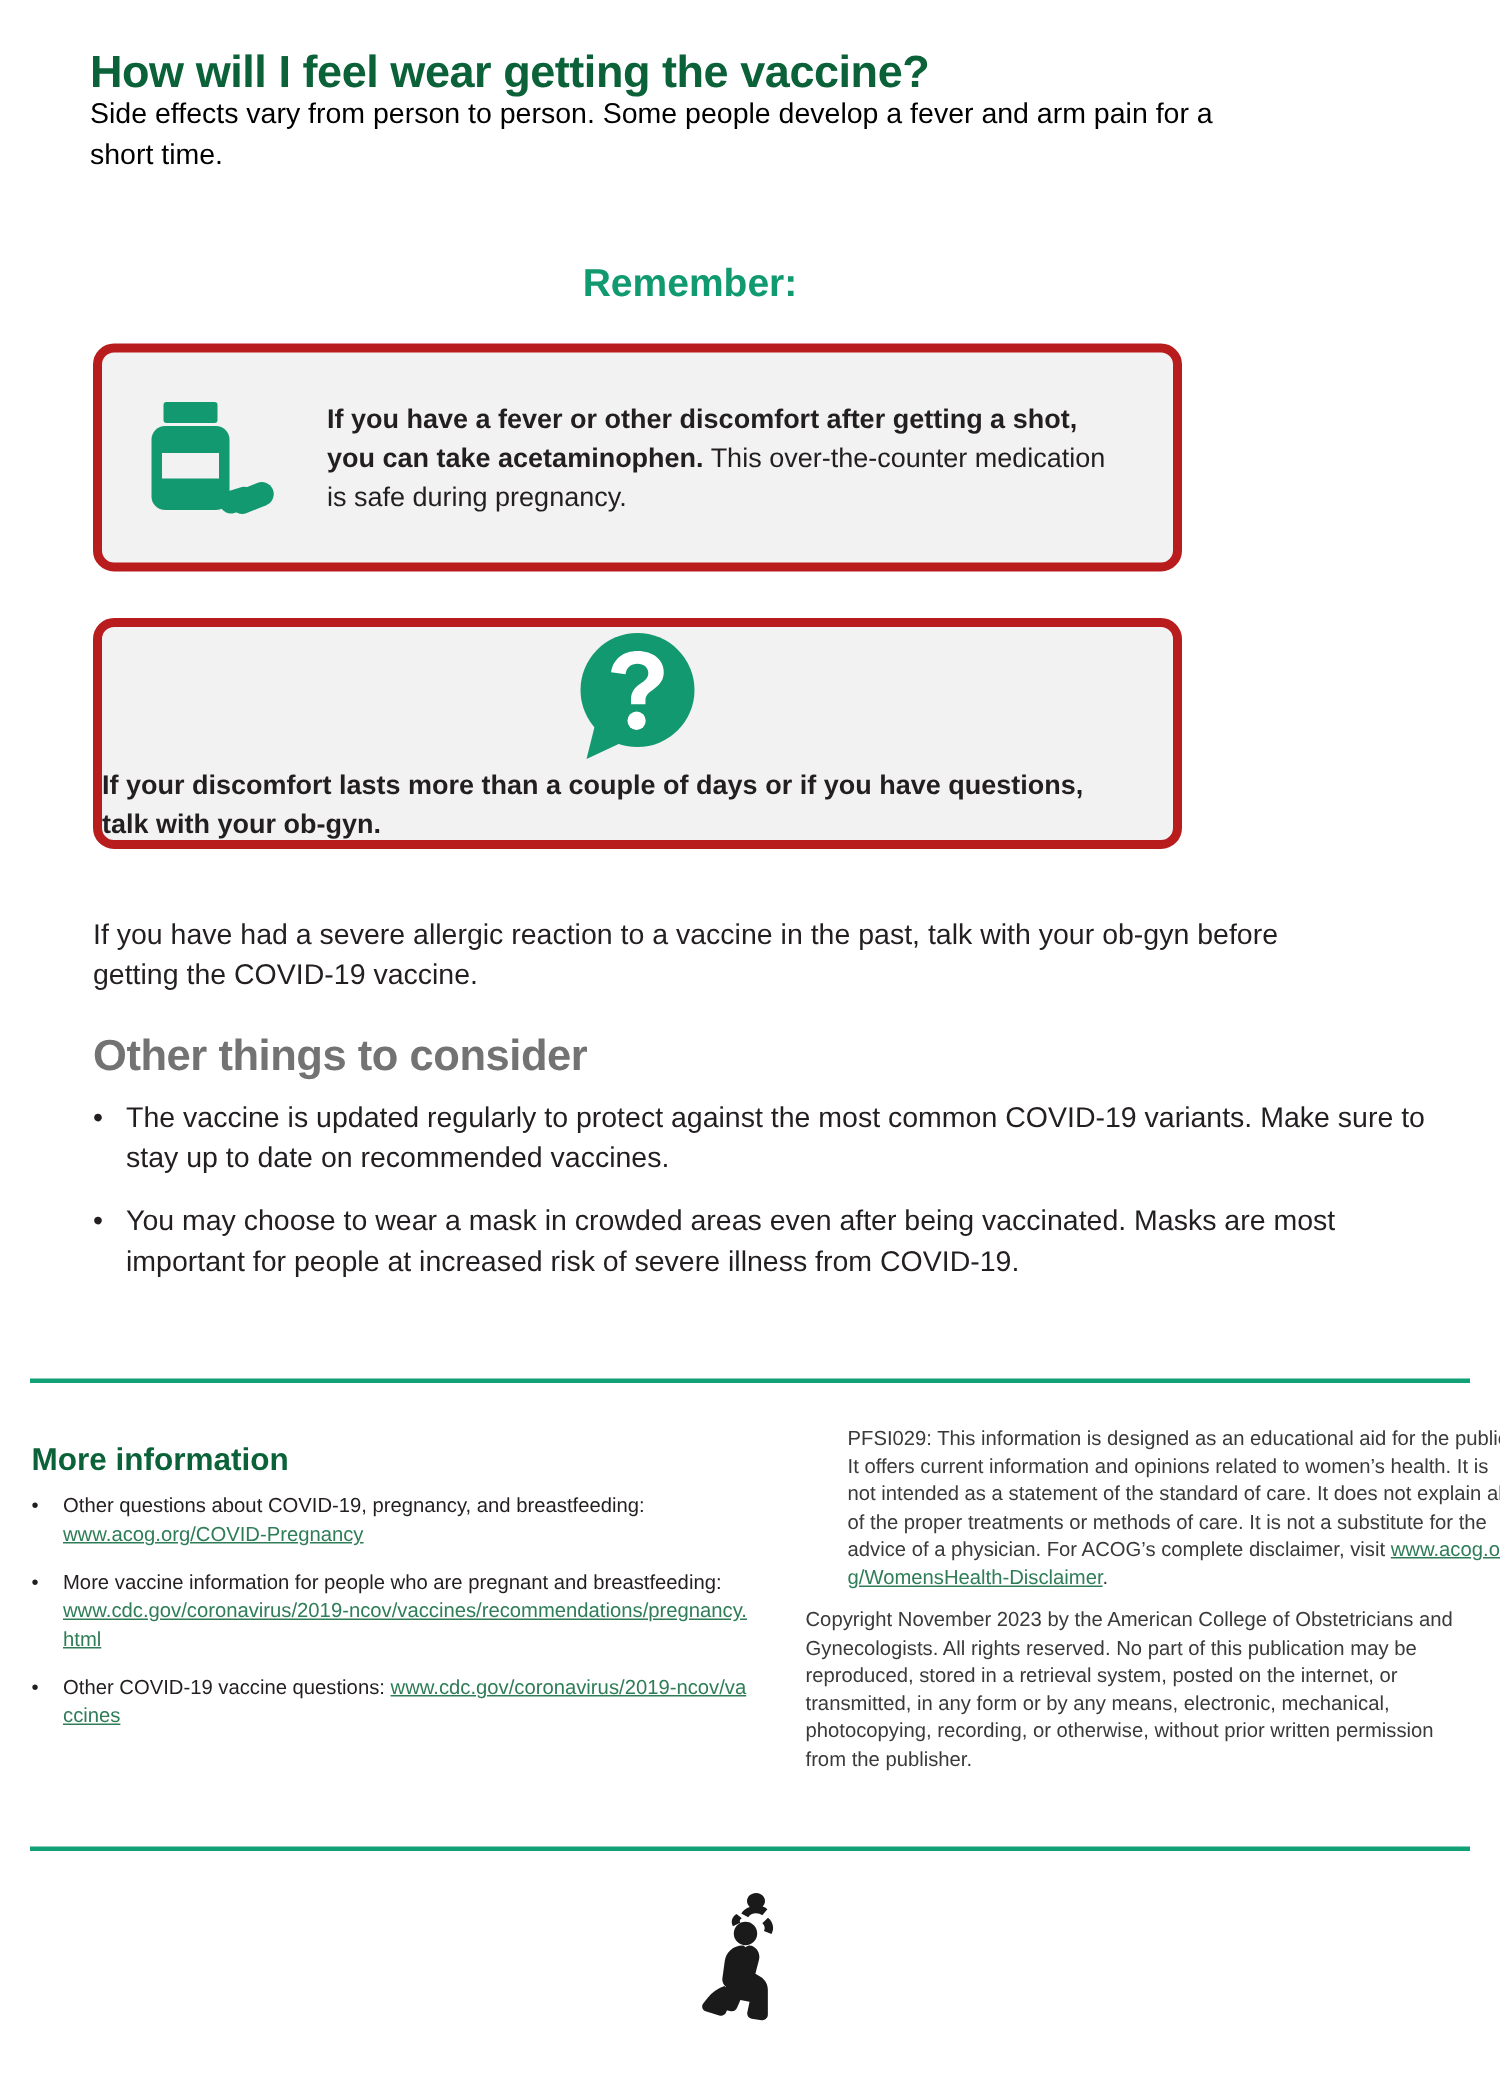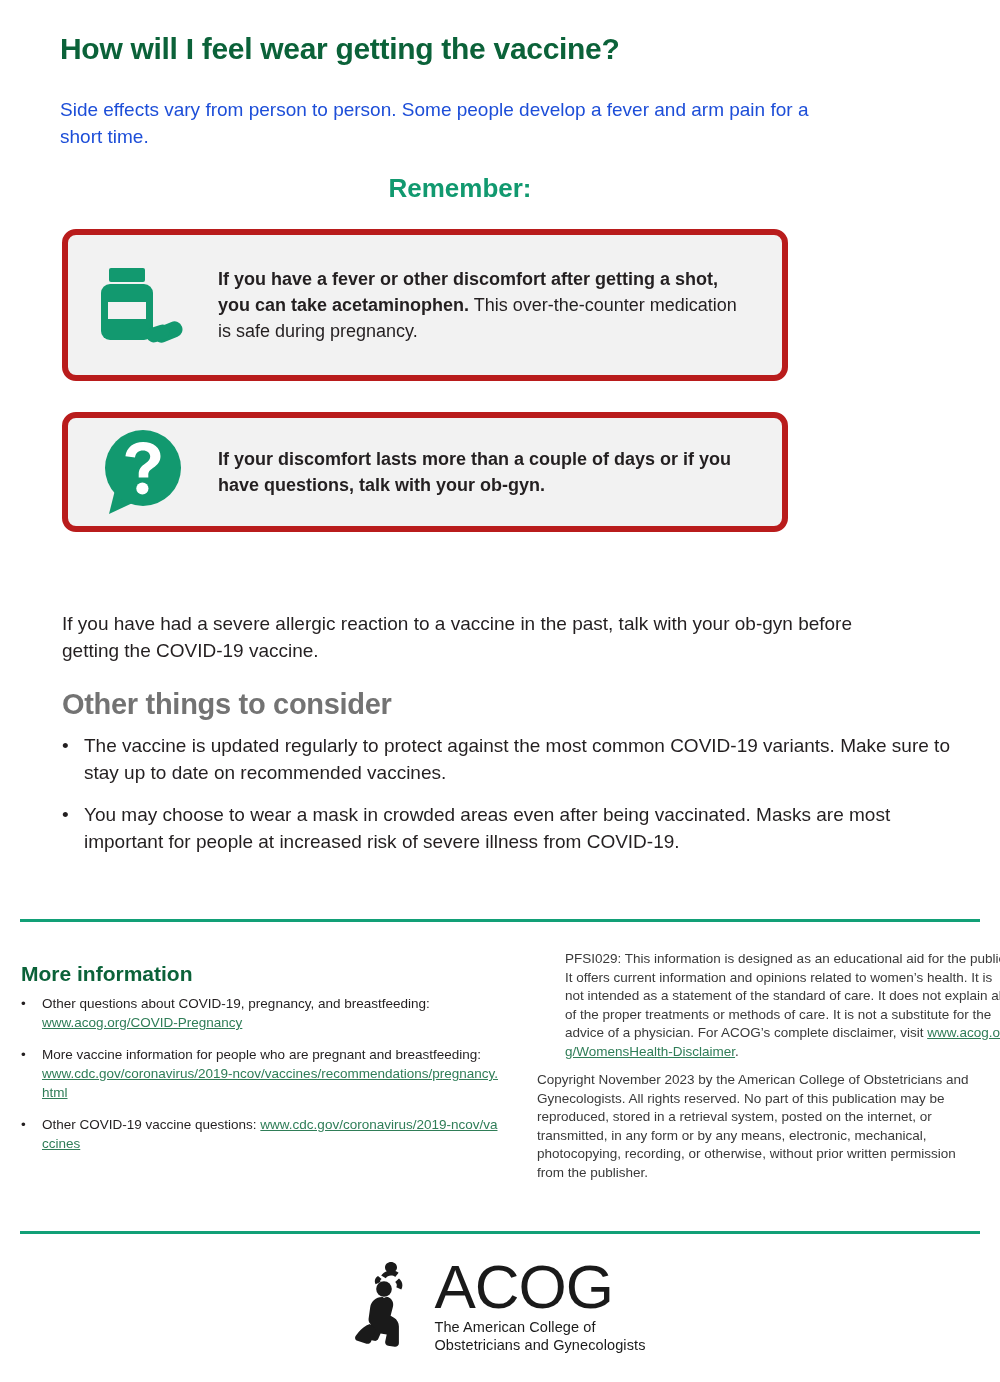--- a/index.html
+++ b/index.html
@@ -23,25 +23,25 @@
     top: 32px;
     width: 880px;
     font-size: 30px;
     font-weight: bold;
     color: #0b6239;
     letter-spacing: -0.3px;
   }
   .intro {
     position: absolute;
     left: 60px;
-    top: 96px;
+    top: 63px;
     width: 760px;
     font-size: 19px;
     line-height: 27px;
-    color: #1d4ed8;
+    color: #000000;
   }
   .remember {
     position: absolute;
     left: 0;
     top: 173px;
     width: 920px;
     text-align: center;
     font-size: 26px;
     font-weight: bold;
     color: #11996f;
@@ -53,21 +53,21 @@
     left: 62px;
     width: 726px;
     background: #f2f2f2;
     border: 6px solid #b91c1c;
     border-radius: 14px;
     box-sizing: border-box;
     display: flex;
     align-items: center;
   }
   #callout-1 { top: 229px; height: 152px; }
-  #callout-2 { top: 412px; height: 120px; }
+  #callout-2 { top: 412px; height: 154px; flex-direction: column; }
 
   .callout-icon {
     width: 150px;
     min-width: 150px;
     display: flex;
     align-items: center;
     justify-content: center;
   }
   .callout-text {
     font-size: 18px;
@@ -298,19 +298,14 @@
           <path d="M45 20.5l-3.8 3.6c1 .9 1.6 2 1.6 3.2 0 .7-.2 1.4-.5 2l5 2.1c.7-1.3 1.1-2.7 1.1-4.2 0-2.6-1.3-5-3.4-6.7z"></path>
 
           <circle cx="30" cy="31" r="7.8"></circle>
 
           <path d="M28 39c-6.1 0-11 4.4-11.8 10.2l-1.6 11.6c-.3 2.2.6 4.3 2.3 5.6l-5.2 10.1c-1 2 .1 4.4 2.3 4.9l6.2 1.4c1.7.4 3.4-.5 4.1-2.1l2.3-5.3 6.1 1.1-1.5 7.1c-.4 2 .9 3.9 2.9 4.2l6.6 1c2.2.3 4.2-1.4 4.2-3.6V68.5c0-3.6-1.9-6.9-4.9-8.7l-3.4-2 2.4-9.3c.9-3.6-.8-7.3-4.1-9-1.6-.8-3.5-.5-4.9.6l-1.3-1.1z"></path>
 
           <path d="M16 66c-4.4 1.5-8.4 4.3-11.3 8l-2.9 3.7c-1.4 1.8-.6 4.4 1.6 5.1l9.1 2.9c1.9.6 3.9-.4 4.6-2.2l4.6-12.2L16 66z"></path>
         </g>
       </svg>
     </span>
-    <span style="display:flex;flex-direction:column;margin-left:14px;">
-      <span class="logo-word">ACOG</span>
-      <span class="logo-sub">The American College of</span>
-      <span class="logo-sub" style="margin-top:0;">Obstetricians and Gynecologists</span>
-    </span>
   </div>
 </div>
 
 </body></html>

